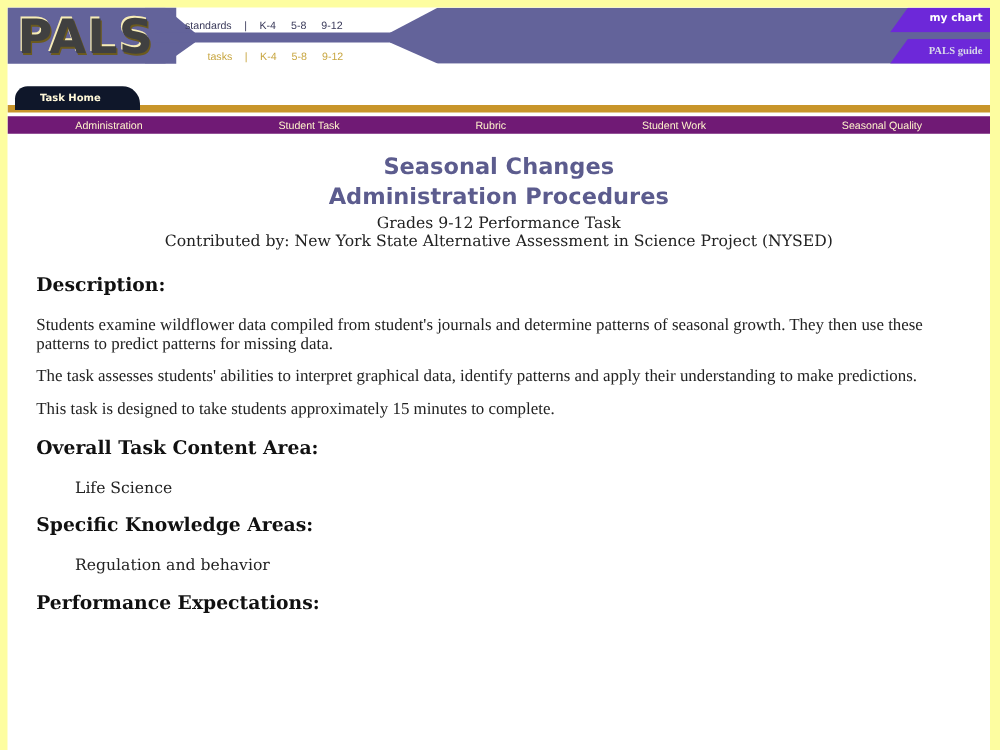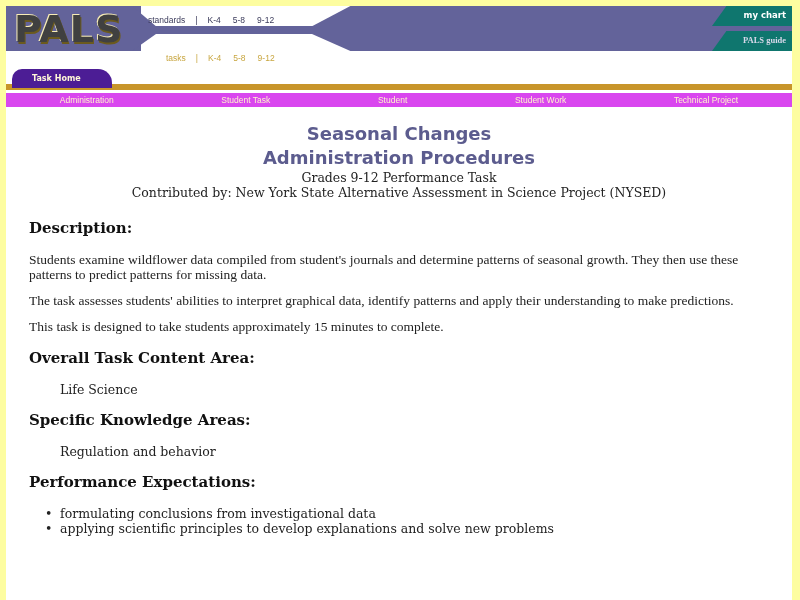--- a/index.html
+++ b/index.html
@@ -36,52 +36,52 @@
     position: absolute; left: 306px; top: 0; width: 480px; height: 45px;
     background: #63639a;
     clip-path: polygon(0 45%, 8% 0, 100% 0, 100% 100%, 8% 100%, 0 62%);
   }
   #standards-row {
     position: absolute; left: 142px; top: 9px; height: 14px;
     font-family: "Liberation Sans", sans-serif; font-size: 8.5px; color: #3a3a5a;
     display: flex; gap: 0;
   }
   #tasks-row {
-    position: absolute; left: 160px; top: 47px; height: 14px;
+    position: absolute; left: 160px; top: 34px; height: 14px;
     font-family: "Liberation Sans", sans-serif; font-size: 8.5px; color: #c8a640;
     display: flex;
   }
   .hdr-link { text-decoration: none; color: inherit; cursor: pointer; }
   .hdr-sep { margin: 0 10px; }
   .hdr-grade { margin-right: 12px; }
   #my-chart, #pals-guide {
     position: absolute; right: 0; width: 80px; height: 20px;
-    background: #0f766e;
+    background: #6d28d9;
     clip-path: polygon(18% 0, 100% 0, 100% 100%, 0 100%);
     font-family: "DejaVu Sans", sans-serif; font-weight: bold; font-size: 8.5px;
     text-align: right; padding-right: 6px; line-height: 18px;
   }
   #my-chart { top: 0; color: #ffffff; }
   #pals-guide { top: 25px; color: #d8d8ea; font-family: Liberation Serif, serif; }
 
   
   #tab-strip { position: absolute; left: 0; top: 63px; width: 786px; height: 22px; }
   #task-home-tab {
     position: absolute; left: 6px; top: 0; width: 100px; height: 19px;
-    background: #4c1d95; border-radius: 10px 14px 0 0;
+    background: #0f172a; border-radius: 10px 14px 0 0;
     font-family: "DejaVu Sans", sans-serif; font-weight: bold; font-size: 8px;
     color: #fff8d8; padding-left: 20px; line-height: 19px;
   }
   #tab-line {
     position: absolute; left: 0; top: 15px; width: 786px; height: 6px;
     background: #c8952a;
   }
   #nav-bar {
     position: absolute; left: 0; top: 87px; width: 786px; height: 14px;
-    background: #d946ef; display: flex; justify-content: space-around;
+    background: #701a75; display: flex; justify-content: space-around;
     align-items: center;
     font-family: "Liberation Sans", sans-serif; font-size: 8.5px; color: #fff4cc;
   }
   .nav-item { cursor: pointer; text-decoration: none; color: inherit; }
 
   
   #title-block { position: absolute; left: 0; top: 116px; width: 786px; text-align: center; }
   .title-main {
     font-family: "DejaVu Sans", sans-serif; font-weight: bold;
     font-size: 18px; color: #5c5c8e; line-height: 24px;
@@ -149,23 +149,23 @@
   </div>
 
   <div id="tab-strip">
     <div id="tab-line"></div>
     <div id="task-home-tab">Task Home</div>
   </div>
 
   <div id="nav-bar">
     <a class="nav-item">Administration</a>
     <a class="nav-item">Student Task</a>
-    <a class="nav-item">Student</a>
+    <a class="nav-item">Rubric</a>
     <a class="nav-item">Student Work</a>
-    <a class="nav-item">Technical Project</a>
+    <a class="nav-item">Seasonal Quality</a>
   </div>
 
   <div id="title-block">
     <div class="title-main">Seasonal Changes</div>
     <div class="title-main">Administration Procedures</div>
     <div class="title-sub">Grades 9-12 Performance Task</div>
     <div class="title-sub">Contributed by: New York State Alternative Assessment in Science Project (NYSED)</div>
   </div>
 
   <div id="content">
@@ -174,19 +174,15 @@
     <p class="body">The task assesses students' abilities to interpret graphical data, identify patterns and apply their understanding to make predictions.</p>
     <p class="body" style="margin-bottom:14px">This task is designed to take students approximately 15 minutes to complete.</p>
 
     <h2>Overall Task Content Area:</h2>
     <div class="indent">Life Science</div>
 
     <h2>Specific Knowledge Areas:</h2>
     <div class="indent">Regulation and behavior</div>
 
     <h2>Performance Expectations:</h2>
-    <ul class="expect">
-      <li>formulating conclusions from investigational data</li>
-      <li>applying scientific principles to develop explanations and solve new problems</li>
-    </ul>
 
   </div>
 </div>
 
 </body></html>

